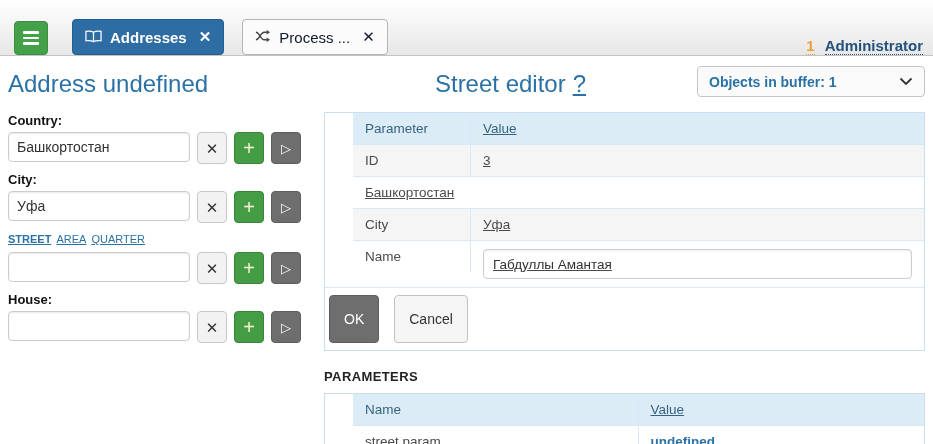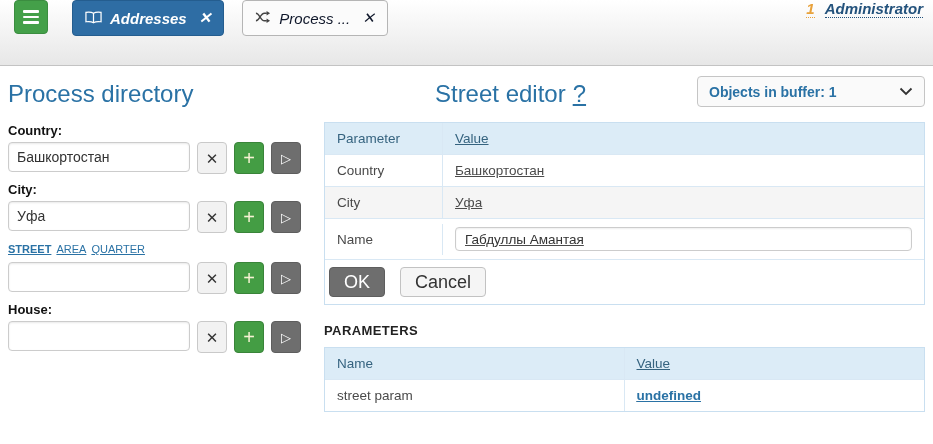--- a/index.html
+++ b/index.html
@@ -1,22 +1,22 @@
 <!DOCTYPE html>
 <html><head>
 <meta charset="utf-8">
 <style>
   * { margin:0; padding:0; box-sizing:border-box; }
   html,body { width:933px; height:444px; background:#fff;
     font-family:"Liberation Sans", sans-serif; color:#333; overflow:hidden; }
 
   
-  .topbar { height:66px; display:flex; align-items:flex-start;
+  .topbar { height:56px; display:flex; align-items:flex-end;
     background:linear-gradient(#ffffff, #e7e7e7);
-    border-bottom:1px solid #c3c3c3;font-style:italic; }
+    border-bottom:1px solid #c3c3c3; }
   .menu-btn { width:34px; height:34px; margin-left:14px; border-radius:4px;
     background:#44a049; border:1px solid #3b8d40; display:flex;
     flex-direction:column; align-items:center; justify-content:center;
     gap:3px; cursor:pointer; }
   .menu-btn .bar { width:16px; height:2.5px; background:#fff; border-radius:1px; }
   .tab { height:36px; margin-left:24px; padding:0 12px; border-radius:4px;
     display:flex; align-items:center; gap:8px; font-size:15px; cursor:pointer; }
   .tab.active { background:#2e6da4; border:1px solid #245d8f; color:#fff; font-weight:bold; }
   .tab.inactive { background:#fbfbfb; border:1px solid #b5b5b5; color:#0f172a; margin-left:18px; }
   .tab .close { font-size:15px; margin-left:4px; }
@@ -53,33 +53,33 @@
   .editor-head { display:flex; align-items:flex-start; margin-top:10px; }
   .title-wrap { flex:1; text-align:center; padding-top:4px; }
   .editor-title { display:inline; font-size:24px; font-weight:400; color:#2a72a5; }
   .help-link { font-size:24px; color:#2a72a5; text-decoration:underline; margin-left:7px; cursor:pointer; }
   .buffer-box { width:228px; height:31px; border:1px solid #c5c5c5; border-radius:4px;
     background:#fafafa; display:flex; align-items:center; padding:0 11px;
     font-size:14px; font-weight:bold; color:#2a72a5; cursor:pointer; }
   .buffer-box svg { margin-left:auto; }
 
   .edit-table { margin-top:14px; border:1px solid #c9dff0; font-size:13.5px; color:#4a4a4a; }
-  .tr { display:flex; border-top:1px solid #d9e8f4; align-items:center; }
+  .tr { display:flex; border-top:1px solid #d9e8f4; align-items:flex-start;margin-left:28px; }
   .tr:first-child { border-top:none; }
   .tr.head { background:#dcecf7; color:#35637f; }
   .td1 { width:118px; flex-shrink:0; padding:8px 12px; border-right:1px solid #d9e8f4;
     display:flex; align-items:center; }
   .td2 { flex:1; padding:8px 12px; display:flex; align-items:center;text-decoration:underline; }
   .stripe { background:#f5f5f5; }
-  .name-input { width:100%; height:24px; border:1px solid #ccc; border-radius:4px;
+  .name-input { width:100%; height:30px; border:1px solid #ccc; border-radius:4px;
     padding:0 9px; font-size:13.5px; color:#333; outline:none;
     box-shadow:inset 0 1px 2px rgba(0,0,0,.07);
     font-family:"Liberation Sans", sans-serif; }
   .table-foot { display:flex; gap:15px; padding:7px 4px; border-top:1px solid #d9e8f4; }
-  .btn { height:30px; padding:0 14px; border-radius:4px; font-size:18px; cursor:pointer;
+  .btn { height:48px; padding:0 14px; border-radius:4px; font-size:14px; cursor:pointer;
     font-family:"Liberation Sans", sans-serif; }
   .btn-ok { background:#6e6e6e; border:1px solid #5e5e5e; color:#fff; }
   .btn-cancel { background:#f5f5f5; border:1px solid #c2c2c2; color:#333; }
 
   .params-title { margin-top:18px; font-size:13px; font-weight:bold; color:#222; letter-spacing:.4px; }
   .params-table { margin-top:9px; border:1px solid #c9dff0; font-size:13.5px; color:#4a4a4a; }
   .params-table .td1 { width:50%; }
   .undef-link { color:#2a72a5; font-weight:bold; text-decoration:underline; cursor:pointer; }
 </style>
 </head>
@@ -117,21 +117,21 @@
 
   <div class="user-area">
     <span class="buffer-count">1</span>
     <span class="user-name">Administrator</span>
   </div>
 </div>
 
 <div class="main">
 
   <div class="left-col">
-    <h1 class="page-title">Process directory</h1>
+    <h1 class="page-title">Address undefined</h1>
 
     <label class="fg-label">Country:</label>
     <div class="frow">
       <input class="field" value="Башкортостан" style="">
       <button class="btn-sq btn-clear">✕</button>
       <button class="btn-sq btn-add">+</button>
       <button class="btn-sq btn-run">▷</button>
     </div>
 
     <label class="fg-label">City:</label>
@@ -172,22 +172,25 @@
           <polyline points="1.5,1.5 7,7 12.5,1.5" fill="none" stroke="#333" stroke-width="1.8"></polyline>
         </svg>
       </div>
     </div>
 
     <div class="edit-table">
       <div class="tr head">
         <div class="td1">Parameter</div>
         <div class="td2">Value</div>
       </div>
+      <div class="tr stripe">
+        <div class="td1">ID</div>
+        <div class="td2">3</div>
+      </div>
       <div class="tr">
-        <div class="td1">Country</div>
         <div class="td2">Башкортостан</div>
       </div>
       <div class="tr stripe">
         <div class="td1">City</div>
         <div class="td2">Уфа</div>
       </div>
       <div class="tr">
         <div class="td1">Name</div>
         <div class="td2">
           <input class="name-input" value="Габдуллы Амантая" style="">

